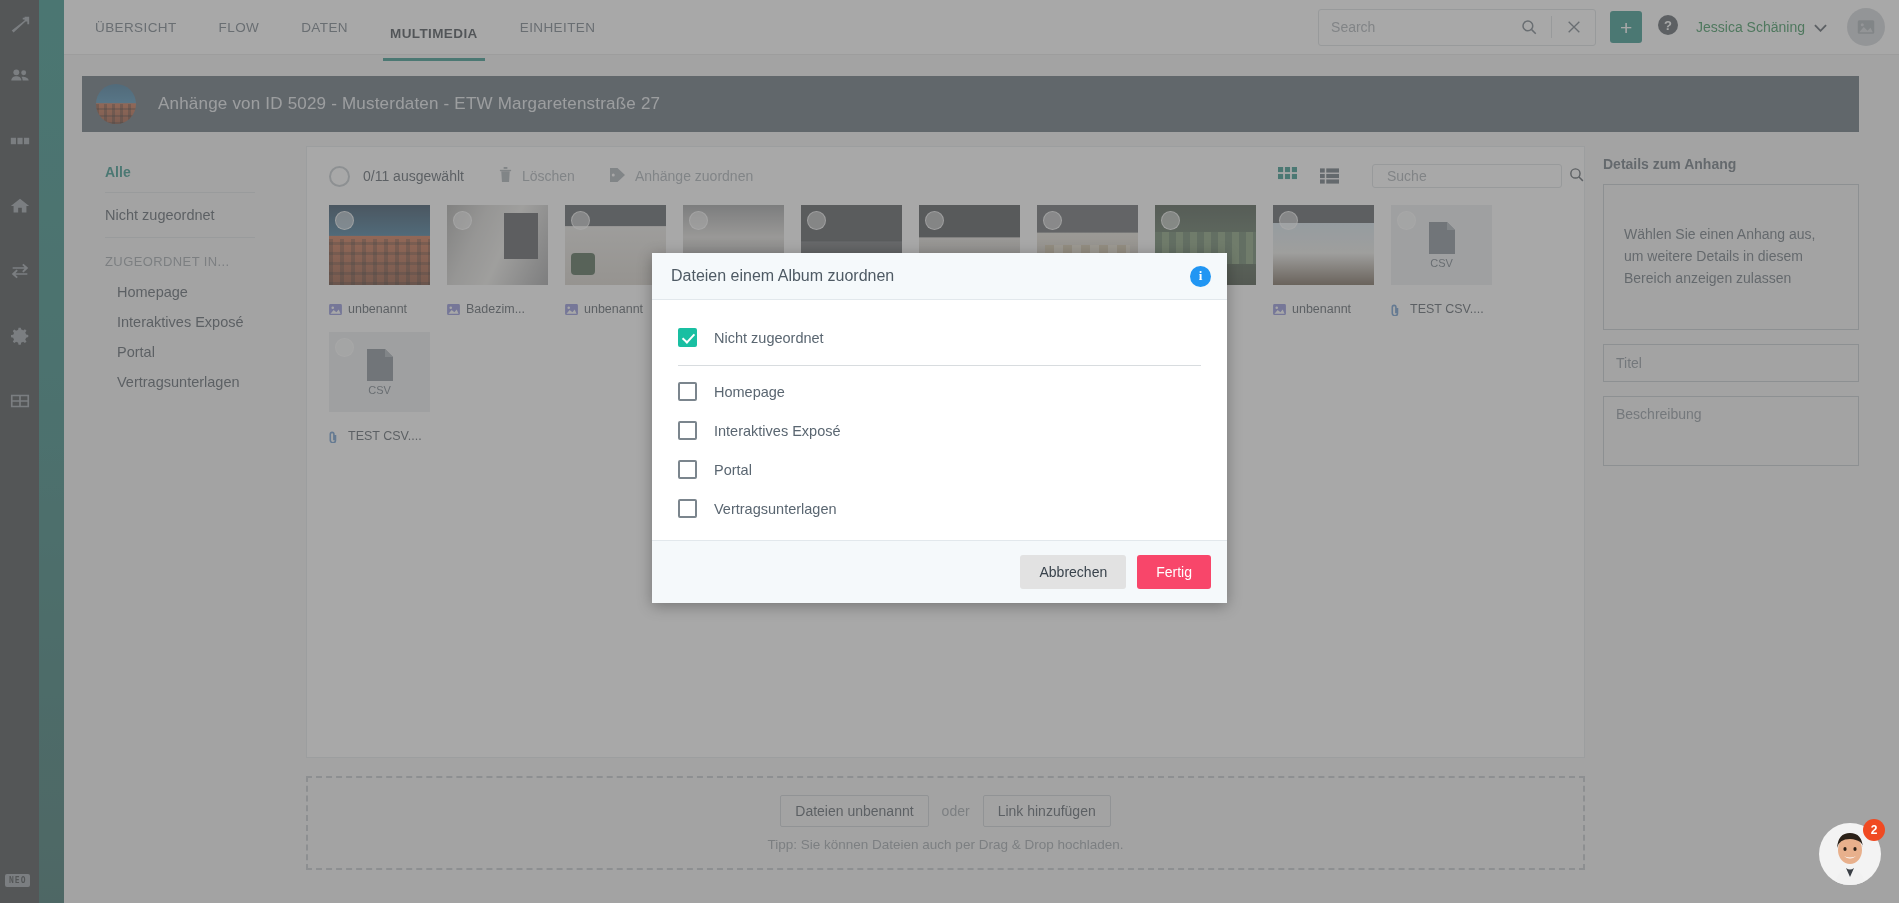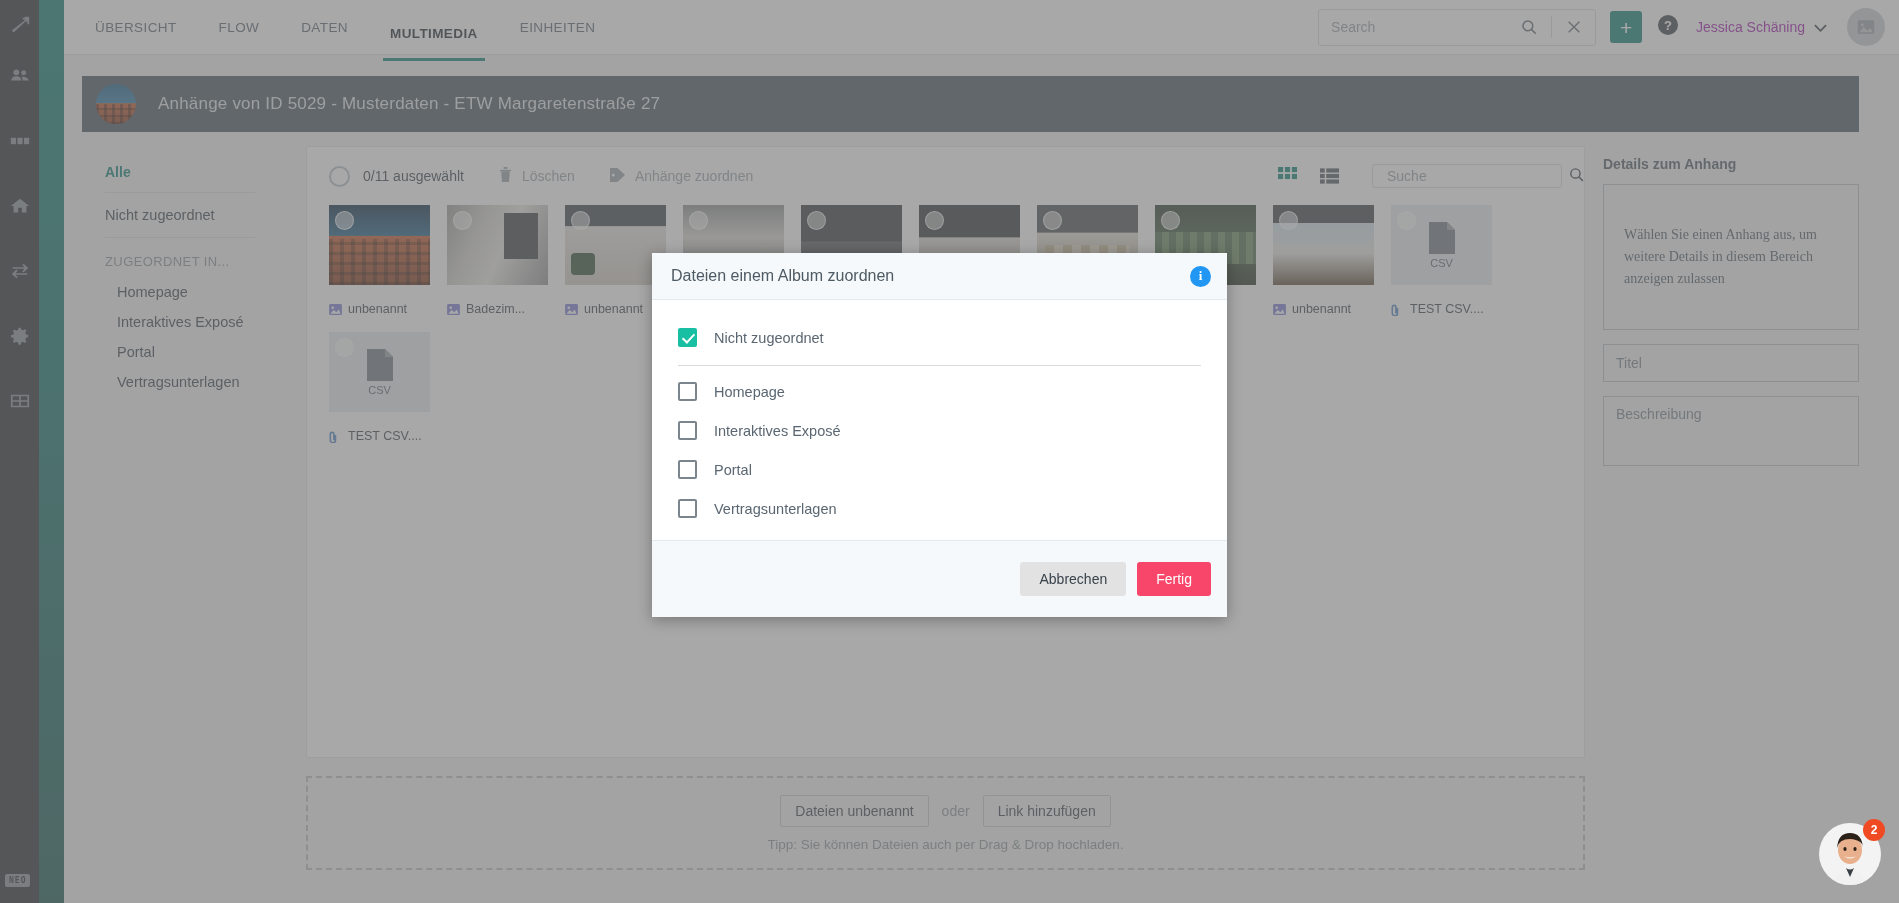--- a/index.html
+++ b/index.html
@@ -76,21 +76,21 @@
   .searchbox input::placeholder { color: #9aa1a7; }
   .sb-div { width: 1px; height: 22px; background: #d5d9dc; margin: 0 5px; }
   .icon-btn { width: 34px; height: 34px; display:flex; align-items:center; justify-content:center; cursor:pointer; }
   .plus-btn {
     width: 32px; height: 32px; background: #0d8074; border-radius: 3px;
     display: flex; align-items: center; justify-content: center; color: #fff;
     font-size: 21px; line-height: 1; margin-left: 14px; cursor: pointer;
   }
   .help-btn { margin-left: 14px; cursor: pointer; }
   .username {
-    margin-left: 16px; font-size: 14px; color: #a21caf; display: flex;
+    margin-left: 16px; font-size: 14px; color: #15803d; display: flex;
     align-items: center; gap: 9px; cursor: pointer; white-space: nowrap;
   }
   .avatar-top {
     width: 38px; height: 38px; border-radius: 50%; background: #c9ced2;
     margin-left: 20px; display:flex; align-items:center; justify-content:center;
   }
 
   
   .banner {
     position: absolute; left: 82px; top: 76px; right: 40px; height: 56px;
@@ -218,21 +218,21 @@
     font-family: "Liberation Sans", sans-serif;
   }
   .uz-or { font-size: 14px; color: #8b939a; }
   .uz-tip { font-size: 13.5px; color: #8b939a; }
 
   
   .details { position: absolute; right: 0; top: 10px; width: 256px; }
   .details-title { font-size: 14px; font-weight: bold; color: #4e5a64; margin-bottom: 12px; }
   .details-box {
     border: 1px solid #b9c0c6; height: 146px; display:flex; align-items:center;
-    padding: 0 20px; font-size: 14px; color: #4e5a64; line-height: 1.55; font-family: Liberation Serif, serif;
+    padding: 0 20px; font-size: 14px; color: #4e5a64; line-height: 1.55;
   }
   .details-input {
     margin-top: 14px; border: 1px solid #b9c0c6; height: 38px;
     display:flex; align-items:center; padding: 0 12px; font-size: 14px; color:#78828b;
   }
   .details-textarea {
     margin-top: 14px; border: 1px solid #b9c0c6; height: 70px;
     padding: 9px 12px; font-size: 14px; color:#78828b;
   }
 
@@ -282,21 +282,21 @@
   }
   .chk.on {
     background: #19bfa2; border-color: #19bfa2; position: relative;
   }
   .chk.on::after {
     content: ""; position: absolute; left: 5px; top: 1px; width: 5px; height: 10px;
     border: solid #fff; border-width: 0 2.5px 2.5px 0; transform: rotate(43deg);
   }
   .chk-label { font-size: 14.5px; color: #5a6671; }
   .modal-foot {
-    background: #f5f9fb; border-top: 1px solid #e2e8ec; height: 77px;
+    background: #f5f9fb; border-top: 1px solid #e2e8ec; height: 63px;
     display: flex; align-items: center; justify-content: flex-end; gap: 11px;
     padding-right: 16px;
   }
   .btn-cancel {
     background: #e2e2e2; border: none; color: #39434c; font-size: 14px;
     padding: 9px 19px; border-radius: 3px; cursor: pointer;
     font-family: "Liberation Sans", sans-serif;
   }
   .btn-done {
     background: #f8466a; border: none; color: #fff; font-size: 14px;

